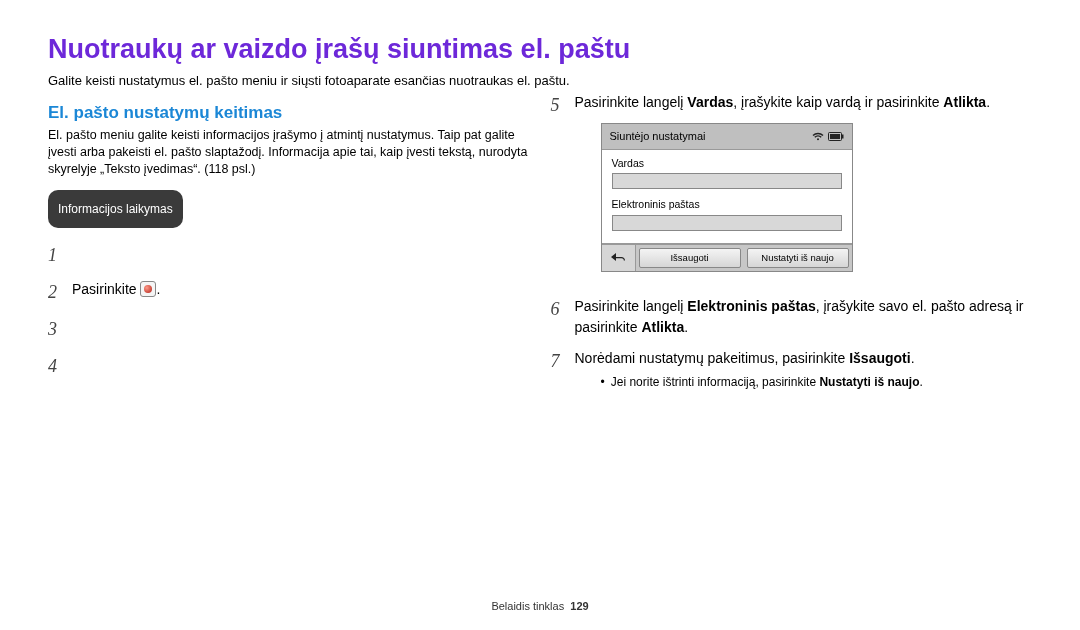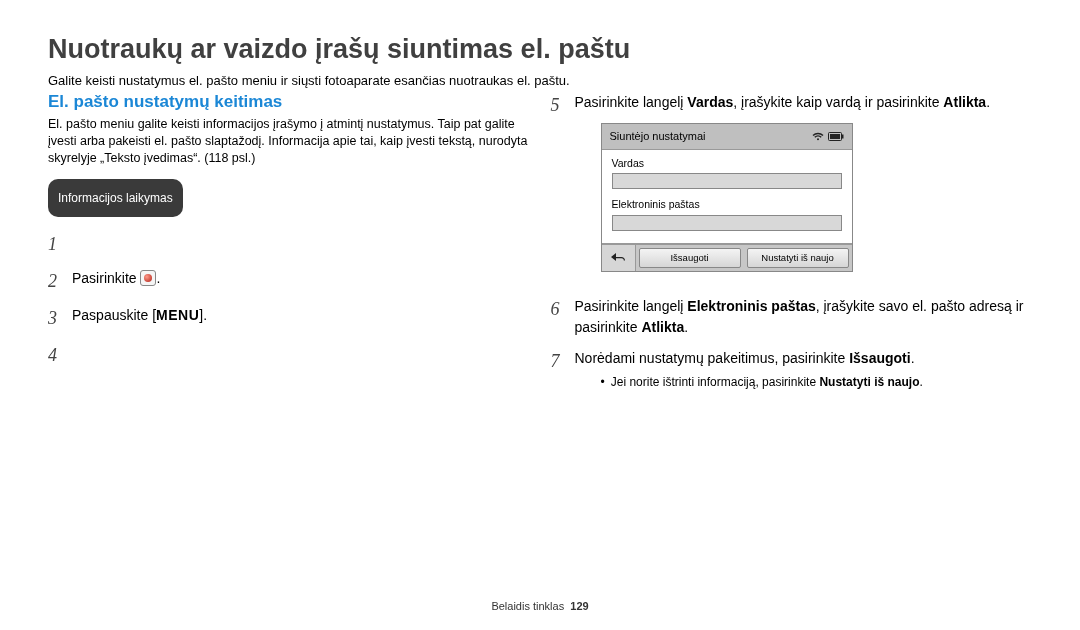--- a/index.html
+++ b/index.html
@@ -6,32 +6,33 @@
   body {
     font-family: "Segoe UI", Arial, sans-serif;
     width: 1080px;
     height: 630px;
     background: #fff;
     padding: 34px 48px 20px 48px;
     color: #000;
     position: relative;
   }
   .title {
-    color: #404040;
+    color: #6d28d9;
     font-size: 27px;
     font-weight: 700;
     margin-bottom: 8px;
   }
   .intro {
     font-size: 13px;
     margin-bottom: 4px;
   }
   .columns {
     display: flex;
     gap: 21px;
+    align-items: center;
   }
   .col { flex: 1; }
   .subtitle {
     color: #1b87d6;
     font-size: 17px;
     font-weight: 700;
     margin-bottom: 4px;
   }
   .desc {
     font-size: 12.5px;
@@ -183,23 +184,20 @@
         <span class="stepnum">1</span>
       </li>
       <li>
         <span class="stepnum">2</span>
         <div class="step-body">
           <span>Pasirinkite </span><span class="icon-circle"></span><span>.</span>
         </div>
       </li>
       <li>
         <span class="stepnum">3</span>
-        <div class="step-body">
-          <span>Paspauskite [</span><span class="menu-text">MENU</span><span>].</span>
-        </div>
       </li>
       <li>
         <span class="stepnum">4</span>
       </li>
     </ol>
   </div>
 
   <div class="col">
     <ol class="steps">
       <li>

